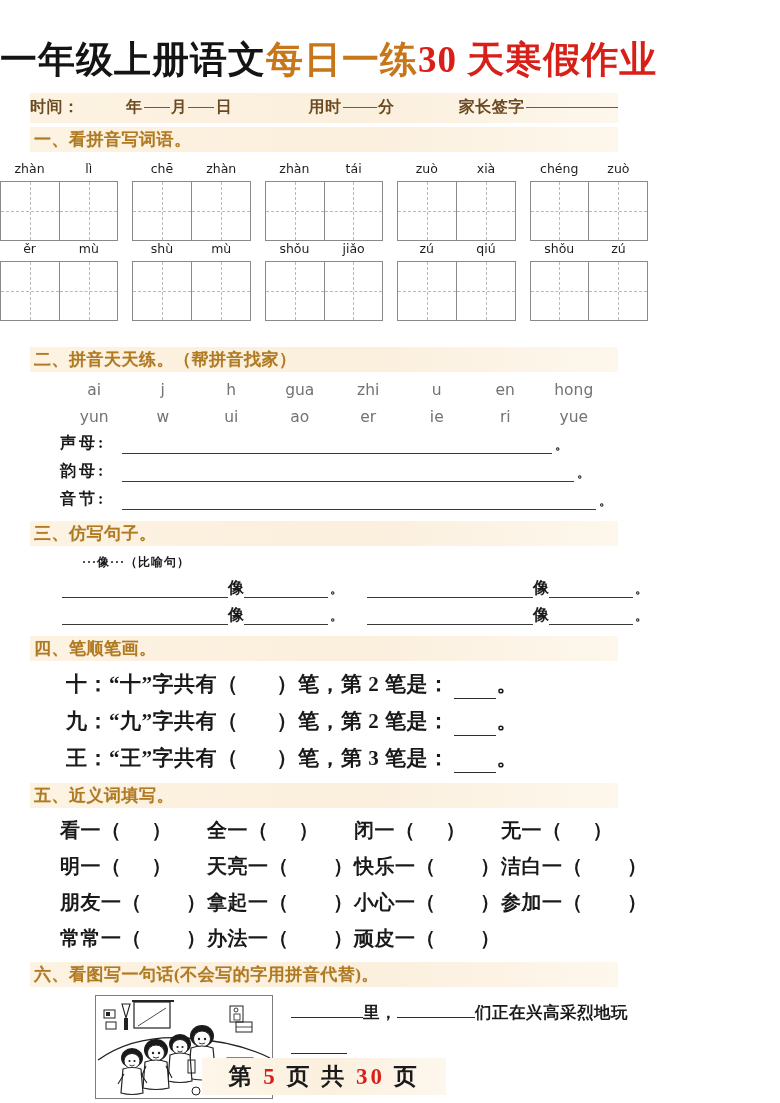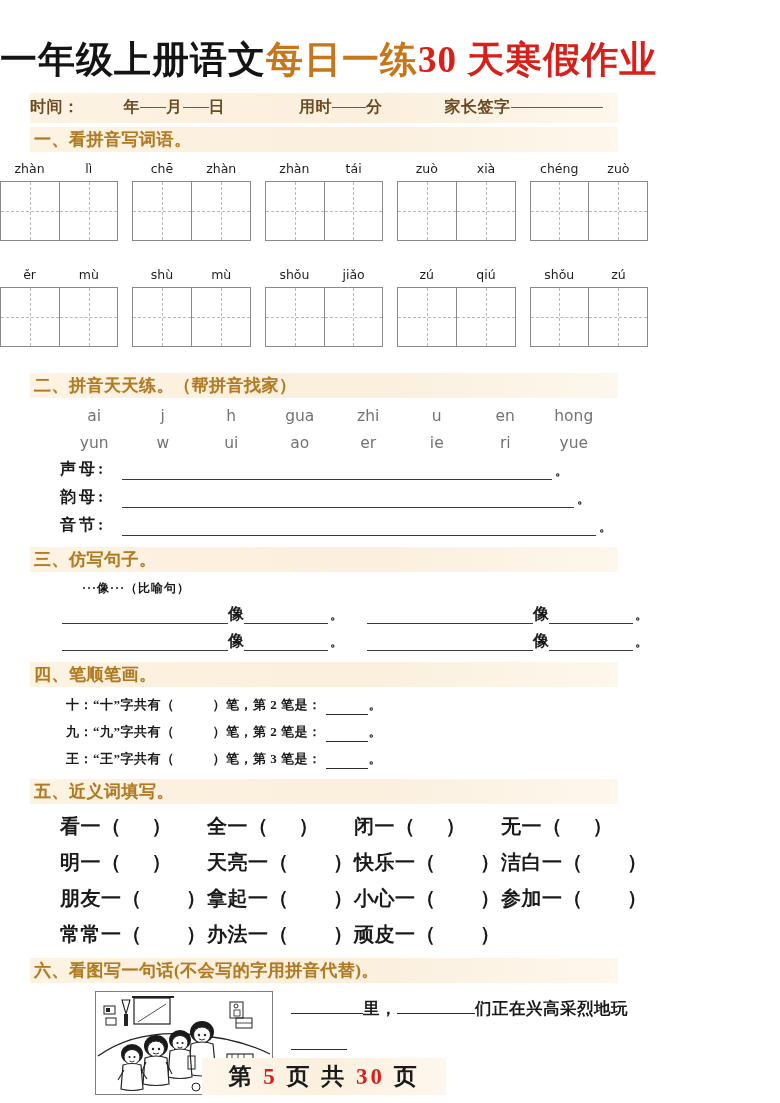--- a/index.html
+++ b/index.html
@@ -33,20 +33,21 @@
     white-space: nowrap;
     font-family: "Liberation Serif", "DejaVu Serif", serif;
   }
   .title .seg-black { color: #141414; }
   .title .seg-orange { color: #c8761a; }
   .title .seg-red { color: #d81f18; }
 
   
   .band {
     background: linear-gradient(to right, #fdf3e2 0%, #fbefdd 55%, #fdf7ec 100%);
+    justify-content: space-between;
   }
 
   .info-row {
     margin: 12px 30px 0 30px;
     height: 30px;
     display: flex;
     align-items: center;
     font-size: 16px;
     color: #6b4a22;
     font-weight: bold;
@@ -163,21 +164,21 @@
   }
   .simile-item .r-long { border-bottom: 1.6px solid #3a3a3a; height: 17px; width: 166px; }
   .simile-item .r-short { border-bottom: 1.6px solid #3a3a3a; height: 17px; width: 84px; }
   .simile-item .xiang { margin: 0 0 -1px 0; }
   .simile-item .dot { font-size: 13px; margin-left: 2px; }
   .simile-gap { width: 100px; }
 
   
   .stroke-line {
     margin: 9px 0 0 66px;
-    font-size: 13px;
+    font-size: 21px;
     font-weight: bold;
     display: flex;
     align-items: flex-end;
     letter-spacing: .5px;
   }
   .stroke-line .blank-paren { display: inline-block; width: 38px; }
   .stroke-line .short-rule {
     display: inline-block;
     border-bottom: 1.6px solid #2c2c2c;
     width: 42px;
@@ -312,21 +313,21 @@
             <span>chéng</span>
             <span>zuò</span>
           </div>
         <div class="tzg">
             <div class="cell"></div>
             <div class="cell"></div>
           </div>
       </div>
     </div>
 
-    <div class="pinyin-row" style="margin-top:26px;">
+    <div class="pinyin-row" style="margin-top:0;">
       <div class="word-group">
         <div class="word-py">
             <span>ěr</span>
             <span>mù</span>
           </div>
         <div class="tzg">
             <div class="cell"></div>
             <div class="cell"></div>
           </div>
       </div>

